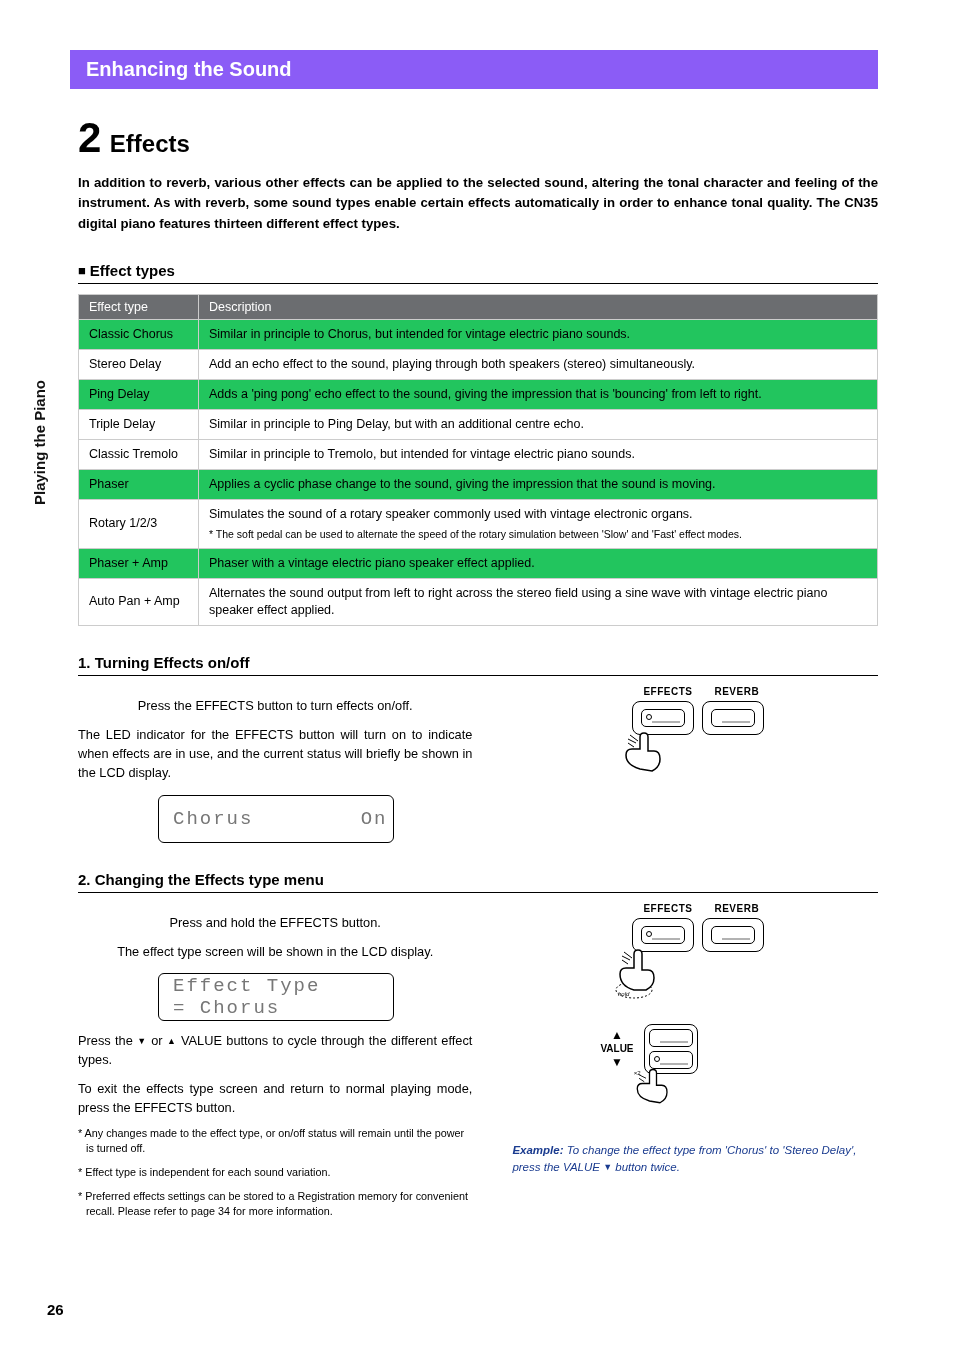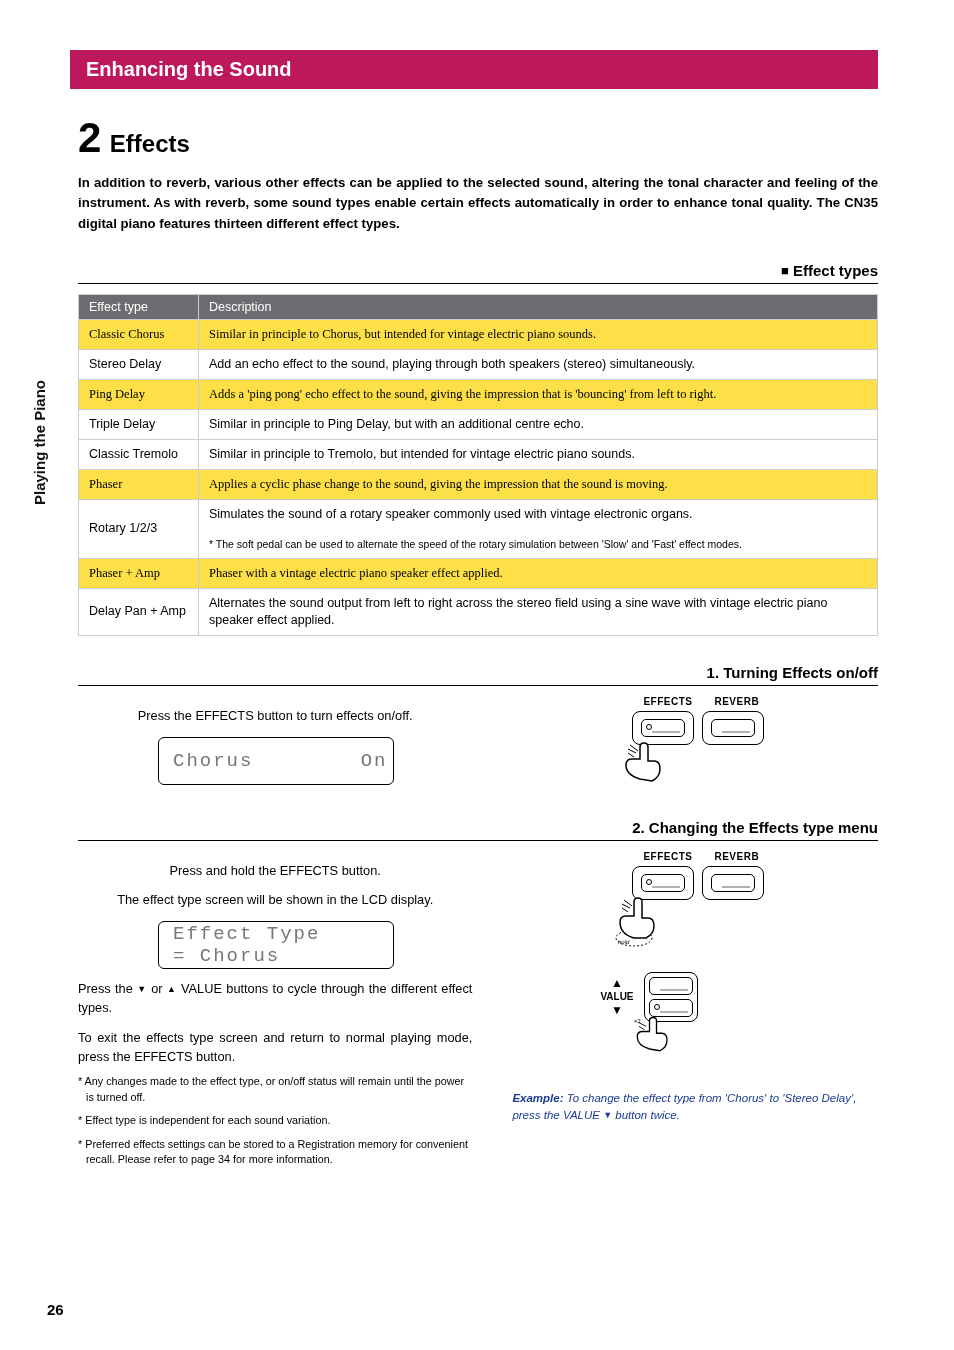--- a/index.html
+++ b/index.html
@@ -21,21 +21,21 @@
     font-size: 15px;
     color: #111;
   }
   .content {
     position: absolute;
     left: 78px;
     top: 50px;
     width: 800px;
   }
   .header-bar {
-    background: #be185d;
+    background: #8b5cf6;
     color: #fff;
     font-size: 20px;
     font-weight: 700;
     padding: 8px 16px;
     border-radius: 0;
     margin-bottom: 28px;
     width: 808px;
     margin-left: -8px;
   }
   .big-num {
@@ -58,21 +58,20 @@
     margin-top: 14px;
     text-align: justify;
   }
   .subhead {
     font-size: 15px;
     font-weight: 700;
     border-bottom: 1px solid #000;
     padding-bottom: 4px;
     margin-top: 28px;
     margin-bottom: 10px;
-    text-align: right;
   }
   .square-bullet::before {
     content: "■";
     color: #000;
     margin-right: 4px;
     font-size: 13px;
     vertical-align: 1px;
   }
   table.effects {
     border-collapse: collapse;
@@ -86,23 +85,23 @@
     text-align: left;
     padding: 5px 10px;
     border: 1px solid #ccc;
   }
   table.effects td {
     padding: 6px 10px;
     border: 1px solid #ccc;
     vertical-align: middle;
     line-height: 1.35;
   }
-  table.effects tr.shade td { background: #fde047; font-family: Liberation Serif, serif; }
+  table.effects tr.shade td { background: #22c55e; }
   table.effects td:first-child { width: 120px; }
-  .small-note { font-size: 10.5px; line-height: 1.4; display: block; margin-top: 15px; }
+  .small-note { font-size: 10.5px; line-height: 1.4; display: block; margin-top: 5px; }
 
   .body-text {
     font-size: 12.8px;
     line-height: 1.5;
     margin-top: 10px;
     text-align: center;
   }
   .body-text.justify { text-align: justify; }
   .foot-note {
     font-size: 10.8px;
@@ -314,30 +313,31 @@
         </tr>
       <tr>
           <td>Rotary 1/2/3</td>
           <td><span>Simulates the sound of a rotary speaker commonly used with vintage electronic organs.</span><span class="small-note">* The soft pedal can be used to alternate the speed of the rotary simulation between 'Slow' and 'Fast' effect modes.</span></td>
         </tr>
       <tr class="shade">
           <td>Phaser + Amp</td>
           <td>Phaser with a vintage electric piano speaker effect applied.</td>
         </tr>
       <tr>
-          <td>Delay Pan + Amp</td>
+          <td>Auto Pan + Amp</td>
           <td>Alternates the sound output from left to right across the stereo field using a sine wave with vintage electric piano speaker effect applied.</td>
         </tr>
     </tbody>
   </table>
 
   <h3 class="subhead">1. Turning Effects on/off</h3>
   <div class="two-col">
     <div class="col-left">
       <p class="body-text">Press the EFFECTS button to turn effects on/off.</p>
+      <p class="body-text justify">The LED indicator for the EFFECTS button will turn on to indicate when effects are in use, and the current status will briefly be shown in the LCD display.</p>
       <div class="lcd">Chorus        On</div>
     </div>
     <div class="col-right">
       <div class="panel-sketch">
         <div class="btn-label-row">
           <span>EFFECTS</span>
           <span>REVERB</span>
         </div>
         <div class="btn-row">
           <div class="btn-outer">

